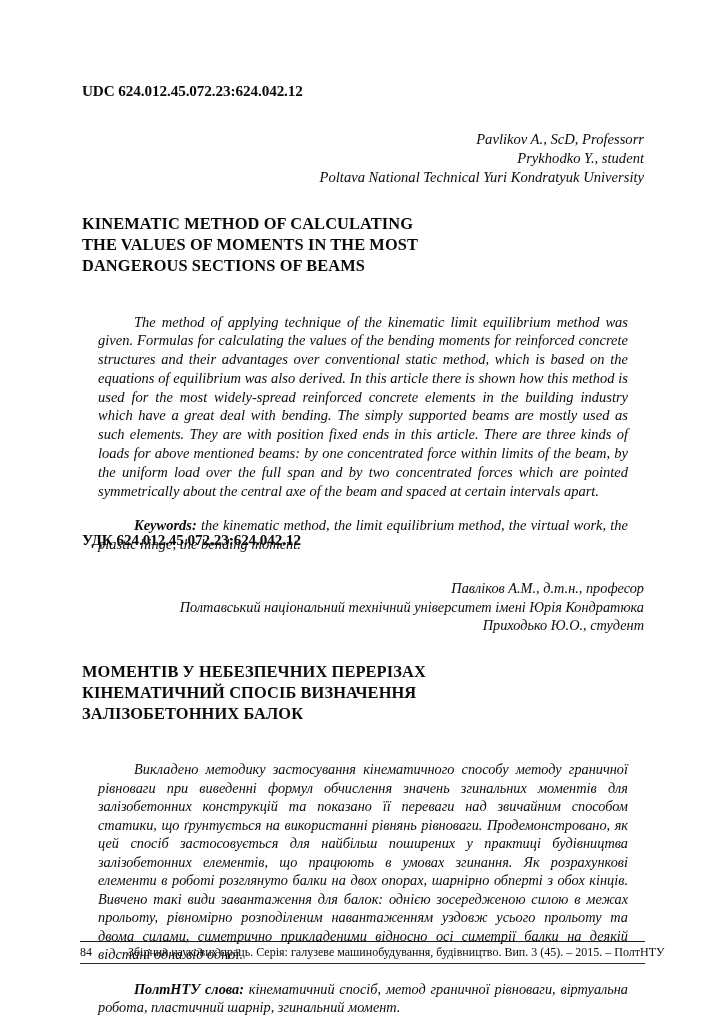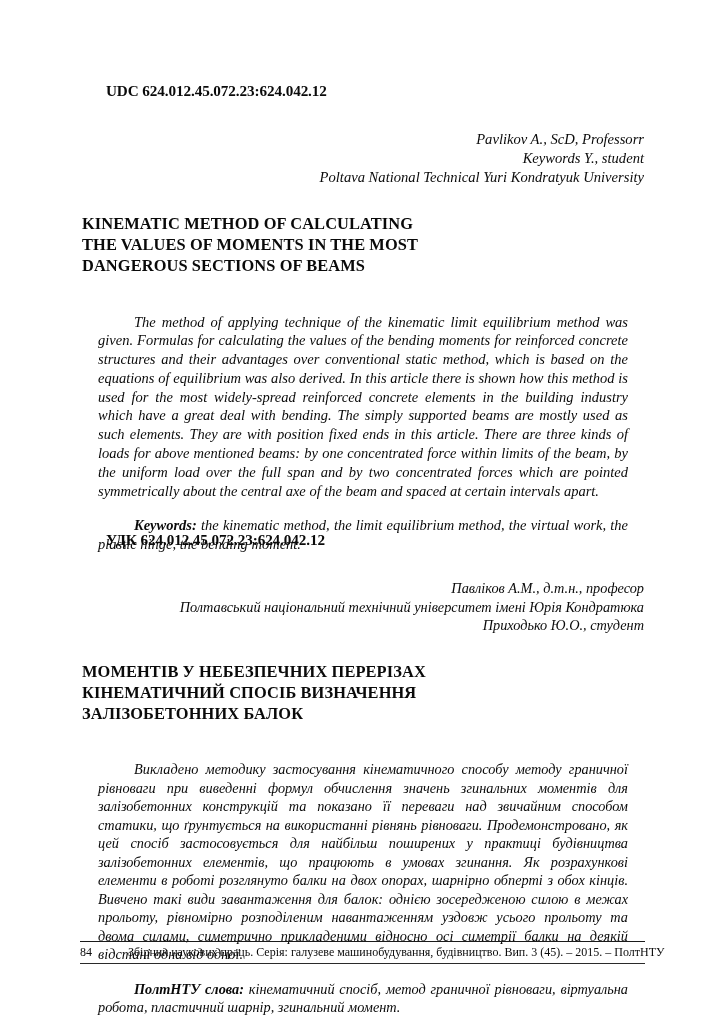--- a/index.html
+++ b/index.html
@@ -30,21 +30,20 @@
     top: 0;
     width: 562px;
   }
 
   
   .udc {
     font-weight: bold;
     font-size: 15.2px;
     letter-spacing: -0.1px;
     line-height: 1.2;
-    margin-left: 24px;
   }
   .authors {
     text-align: right;
     font-style: italic;
     font-size: 14.6px;
     line-height: 1.30;
   }
   .authors .line {
     display: block;
     white-space: nowrap;
@@ -122,21 +121,21 @@
 <div class="page">
 
   <div class="content" style="top:82px;">
 
     <div class="udc">UDC 624.012.45.072.23:624.042.12</div>
 
     <div class="sp-udc-auth"></div>
 
     <div class="authors">
       <span class="line">Pavlikov A., ScD, Professorr</span>
-      <span class="line">Keywords Y., student</span>
+      <span class="line">Prykhodko Y., student</span>
       <span class="line">Poltava National Technical Yuri Kondratyuk University</span>
     </div>
 
     <div class="sp-auth-title"></div>
 
     <div class="title">
       <span class="line">KINEMATIC METHOD OF CALCULATING</span>
       <span class="line">THE VALUES OF MOMENTS IN THE MOST</span>
       <span class="line">DANGEROUS SECTIONS OF BEAMS</span>
     </div>

